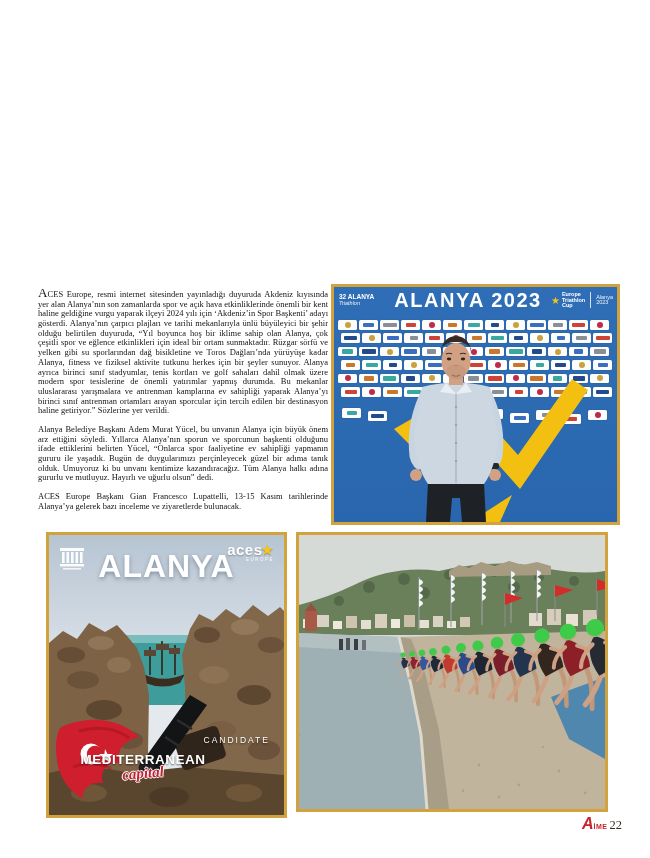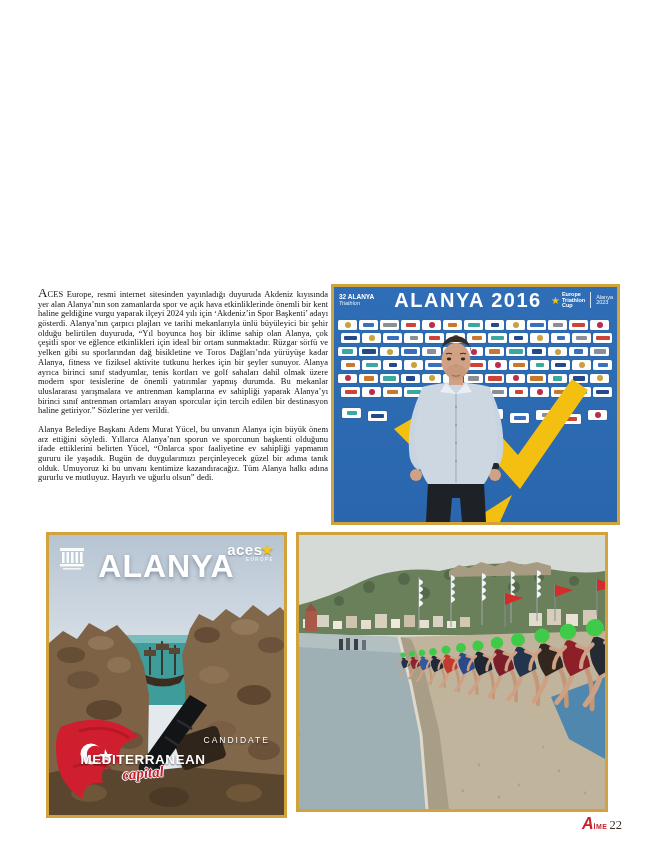--- a/index.html
+++ b/index.html
@@ -88,29 +88,30 @@
 </head>
 <body>
 
 <div class="page">
 
 
 
   <div class="body-col">
     <p class="lead">ACES Europe, resmi internet sitesinden yayınladığı duyuruda Akdeniz kıyısında yer alan Alanya’nın son zamanlarda spor ve açık hava etkinliklerinde önemli bir kent haline geldiğine vurgu yaparak ilçeyi 2024 yılı için ‘Akdeniz’in Spor Başkenti’ adayı gösterdi. Alanya’nın çarpıcı plajları ve tarihi mekanlarıyla ünlü büyüleyici bir şehir olduğu belirtilen duyuruda, “Yıl boyunca hoş bir iklime sahip olan Alanya, çok çeşitli spor ve eğlence etkinlikleri için ideal bir ortam sunmaktadır. Rüzgar sörfü ve yelken gibi su sporlarından dağ bisikletine ve Toros Dağları’nda yürüyüşe kadar Alanya, fitness ve fiziksel aktivite tutkunu herkes için bir şeyler sunuyor. Alanya ayrıca birinci sınıf stadyumlar, tenis kortları ve golf sahaları dahil olmak üzere modern spor tesislerine de önemli yatırımlar yapmış durumda. Bu mekanlar uluslararası yarışmalara ve antrenman kamplarına ev sahipliği yaparak Alanya’yı birinci sınıf antrenman ortamları arayan sporcular için tercih edilen bir destinasyon haline getiriyor.” Sözlerine yer verildi.</p>
     <p>Alanya Belediye Başkanı Adem Murat Yücel, bu unvanın Alanya için büyük önem arz ettiğini söyledi. Yıllarca Alanya’nın sporun ve sporcunun başkenti olduğunu ifade ettiklerini belirten Yücel, “Onlarca spor faaliyetine ev sahipliği yapmanın gururu ile yaşadık. Bugün de duygularımızı perçinleyecek güzel bir adıma tanık olduk. Umuyoruz ki bu unvanı kentimize kazandıracağız. Tüm Alanya halkı adına gururlu ve mutluyuz. Hayırlı ve uğurlu olsun” dedi.</p>
+    <p>ACES Europe Başkanı Gian Francesco Lupattelli, 13-15 Kasım tarihlerinde Alanya’ya gelerek bazı inceleme ve ziyaretlerde bulunacak.</p>
   </div>
 
   <figure class="main-photo gold-frame">
     <div class="banner">
       <div class="b-left">
         <span class="b1">32 ALANYA</span>
         <span class="b2">Triathlon</span>
       </div>
-      <div class="b-title">ALANYA 2016</div>
+      <div class="b-title">ALANYA 2023</div>
       <div class="b-right">
         <span class="b-star">★</span>
         <span class="b-logo">
           <span>Europe</span><br>
           <span>Triathlon</span><br>
           <span>Cup</span>
         </span>
         <span class="b-sep"></span>
         <span class="b-far">
           <span>Alanya</span><br>

